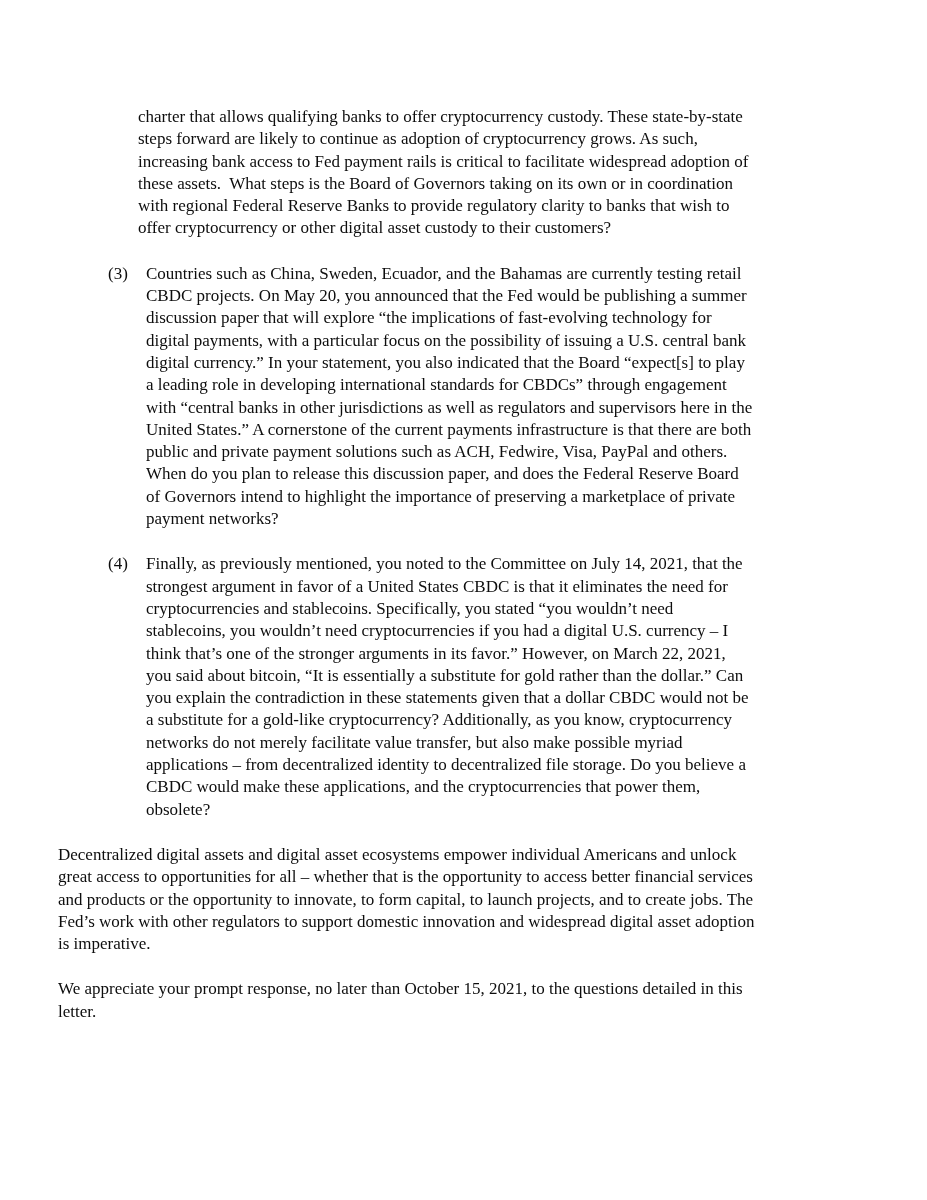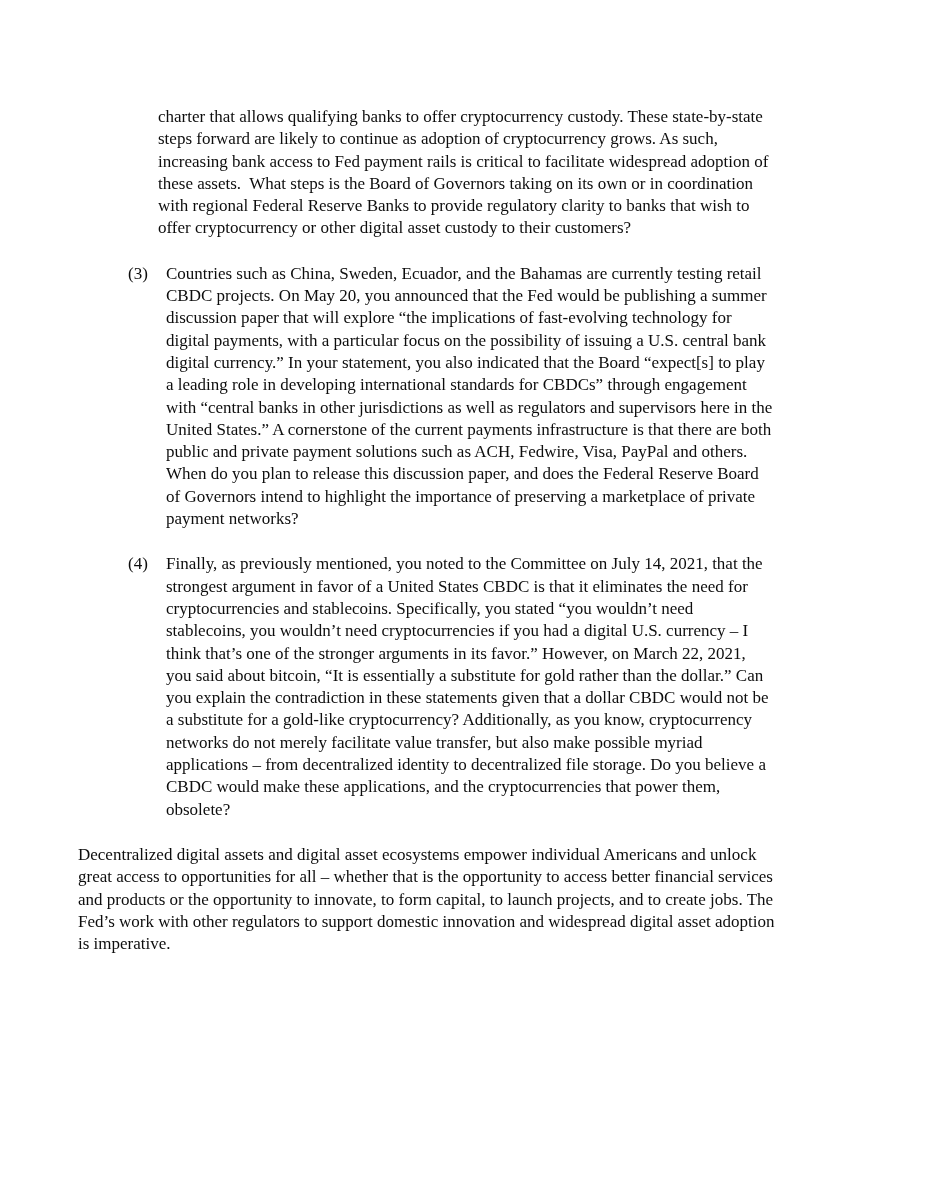--- a/index.html
+++ b/index.html
@@ -11,21 +11,21 @@
     position: relative;
     width: 927px;
     height: 1200px;
     background: #ffffff;
     overflow: hidden;
     font-family: "Liberation Serif", "DejaVu Serif", serif;
     font-size: 17px;
     line-height: 22.3px;
     color: #0d0d0d;
     box-sizing: border-box;
-    padding: 106px 112px 0 78px;
+    padding: 106px 112px 0 58px;
   }
   .para {
     margin: 0 0 23px 0;
     white-space: pre-wrap;
     text-align: left;
   }
   
   .para.hang-indent {
     margin-left: 80px;
     width: 625px;
@@ -66,14 +66,15 @@
     <p class="item-text">Countries such as China, Sweden, Ecuador, and the Bahamas are currently testing retail CBDC projects. On May 20, you announced that the Fed would be publishing a summer discussion paper that will explore “the implications of fast-evolving technology for digital payments, with a particular focus on the possibility of issuing a U.S. central bank digital currency.” In your statement, you also indicated that the Board “expect[s] to play a leading role in developing international standards for CBDCs” through engagement with “central banks in other jurisdictions as well as regulators and supervisors here in the United States.” A cornerstone of the current payments infrastructure is that there are both public and private payment solutions such as ACH, Fedwire, Visa, PayPal and others. When do you plan to release this discussion paper, and does the Federal Reserve Board of Governors intend to highlight the importance of preserving a marketplace of private payment networks?</p>
   </div>
 
   <div class="list-item">
     <span class="marker">(4)</span>
     <p class="item-text">Finally, as previously mentioned, you noted to the Committee on July 14, 2021, that the strongest argument in favor of a United States CBDC is that it eliminates the need for cryptocurrencies and stablecoins. Specifically, you stated “you wouldn’t need stablecoins, you wouldn’t need cryptocurrencies if you had a digital U.S. currency – I think that’s one of the stronger arguments in its favor.” However, on March 22, 2021, you said about bitcoin, “It is essentially a substitute for gold rather than the dollar.” Can you explain the contradiction in these statements given that a dollar CBDC would not be a substitute for a gold-like cryptocurrency? Additionally, as you know, cryptocurrency networks do not merely facilitate value transfer, but also make possible myriad applications – from decentralized identity to decentralized file storage. Do you believe a CBDC would make these applications, and the cryptocurrencies that power them, obsolete?</p>
   </div>
 
   <p class="para body-flush">Decentralized digital assets and digital asset ecosystems empower individual Americans and unlock great access to opportunities for all – whether that is the opportunity to access better financial services and products or the opportunity to innovate, to form capital, to launch projects, and to create jobs. The Fed’s work with other regulators to support domestic innovation and widespread digital asset adoption is imperative.</p>
 
+  <p class="para body-flush">We appreciate your prompt response, no later than October 15, 2021, to the questions detailed in this letter.</p>
 
 </div>
 
 </body></html>

